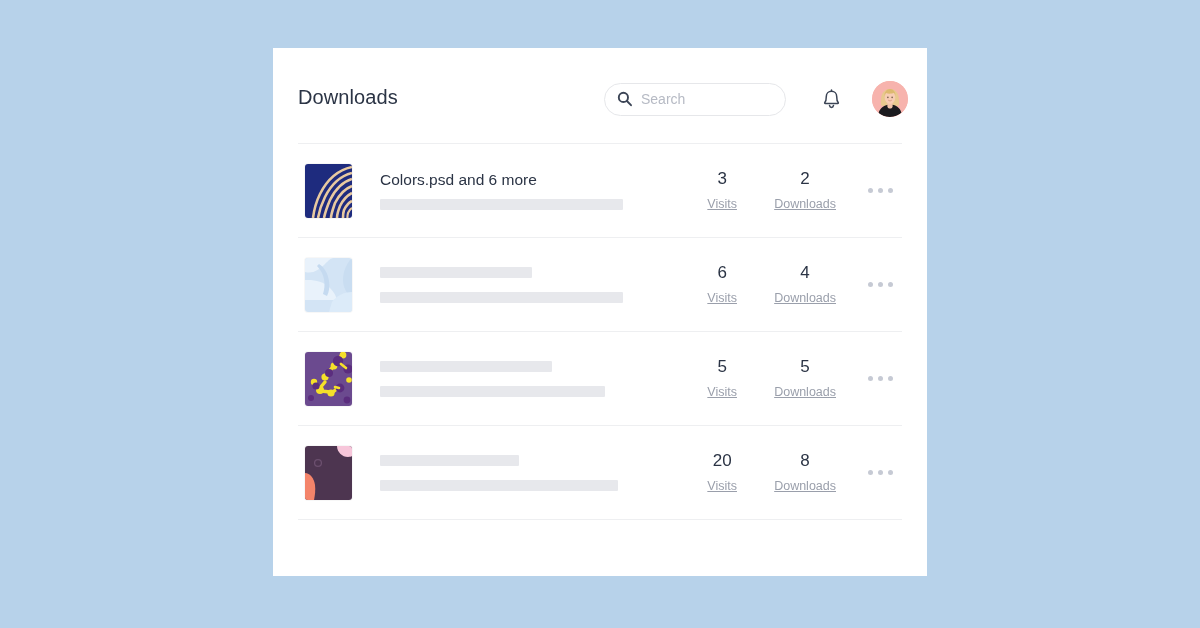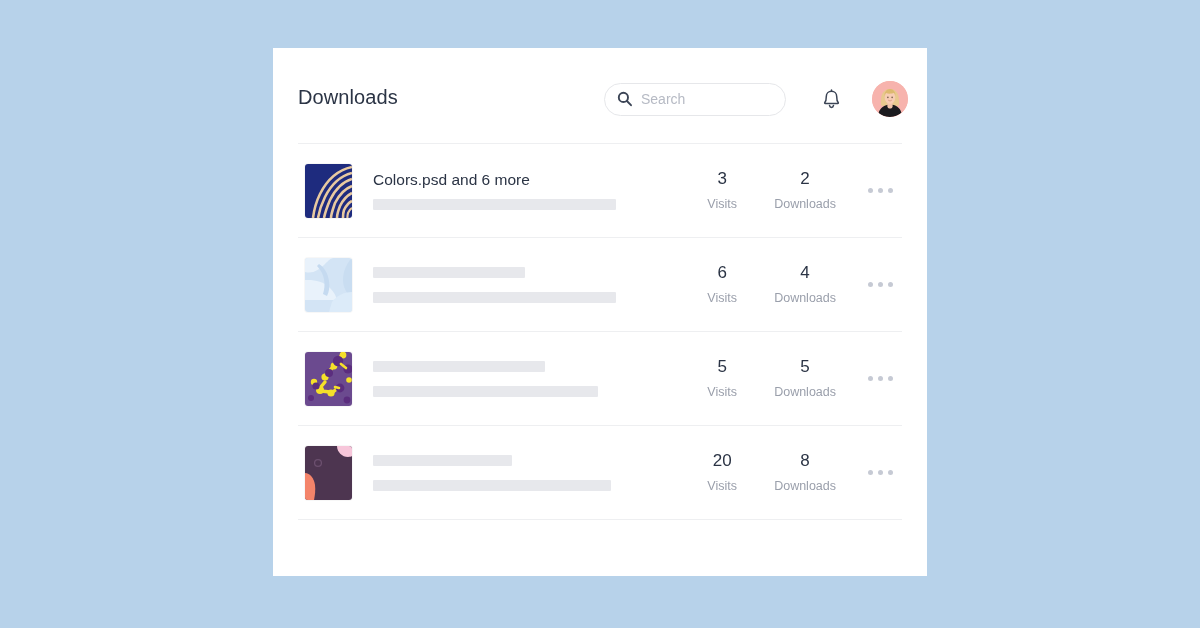--- a/index.html
+++ b/index.html
@@ -124,21 +124,21 @@
     height: 54px;
     flex: 0 0 47px;
     border-radius: 3px;
     overflow: hidden;
     margin-left: 7px;
     box-shadow: 0 0 0 1px rgba(0,0,0,0.03);
   }
   .row-thumb svg { display: block; }
   .row-main {
     flex: 1 1 auto;
-    margin-left: 21px;
+    margin-left: 28px;
     min-width: 0;
   }
   .row-title {
     font-size: 15.5px;
     color: #2b3445;
     margin-bottom: 10px;
     white-space: nowrap;
   }
   .skeleton-bar {
     height: 11px;
@@ -161,20 +161,21 @@
     font-size: 17px;
     color: #2b3445;
     line-height: 1;
     margin-bottom: 11px;
   }
   .stat-label {
     font-size: 12.5px;
     color: #9a9fab;
     line-height: 1;
     white-space: nowrap;
+    text-decoration: underline;
   }
   .row-menu-button {
     width: 44px;
     height: 20px;
     margin-left: 22px;
     margin-right: 0;
     display: flex;
     align-items: center;
     justify-content: center;
     gap: 5px;

